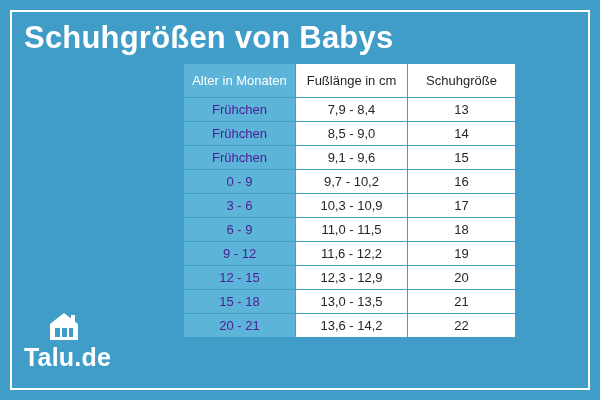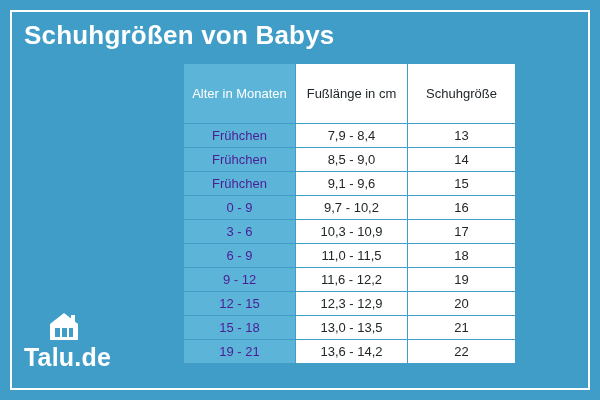--- a/index.html
+++ b/index.html
@@ -28,21 +28,21 @@
     right: 10px;
     bottom: 10px;
     border: 2px solid #ffffff;
     box-sizing: border-box;
   }
   .title {
     position: absolute;
     left: 24px;
     top: 20px;
     color: #ffffff;
-    font-size: 26px;
+    font-size: 31px;
     font-weight: bold;
     letter-spacing: 0.2px;
     white-space: nowrap;
   }
   .table-wrap {
     position: absolute;
     left: 183px;
     top: 63px;
   }
   table.size-table {
@@ -54,21 +54,21 @@
   table.size-table th,
   table.size-table td {
     border: 1px solid #3f9dc8;
     text-align: center;
     padding: 0;
     height: 23px;
     line-height: 23px;
     box-sizing: border-box;
   }
   table.size-table thead th {
-    height: 60px;
+    height: 34px;
     line-height: 16px;
     vertical-align: middle;
     font-weight: normal;
     font-size: 13px;
     padding: 2px 6px;
   }
   .col-age {
     width: 112px;
     background: #5cb4d8;
     color: #4c1d95;
@@ -165,21 +165,21 @@
           <td class="col-age">12 - 15</td>
           <td class="col-len">12,3 - 12,9</td>
           <td class="col-size">20</td>
         </tr>
         <tr>
           <td class="col-age">15 - 18</td>
           <td class="col-len">13,0 - 13,5</td>
           <td class="col-size">21</td>
         </tr>
         <tr>
-          <td class="col-age">19 - 21</td>
+          <td class="col-age">20 - 21</td>
           <td class="col-len">13,6 - 14,2</td>
           <td class="col-size">22</td>
         </tr>
       </tbody>
     </table>
   </div>
 
   <div class="logo">
     <span class="logo-mark">
       <svg width="34" height="34" viewBox="0 0 34 34" aria-hidden="true">

